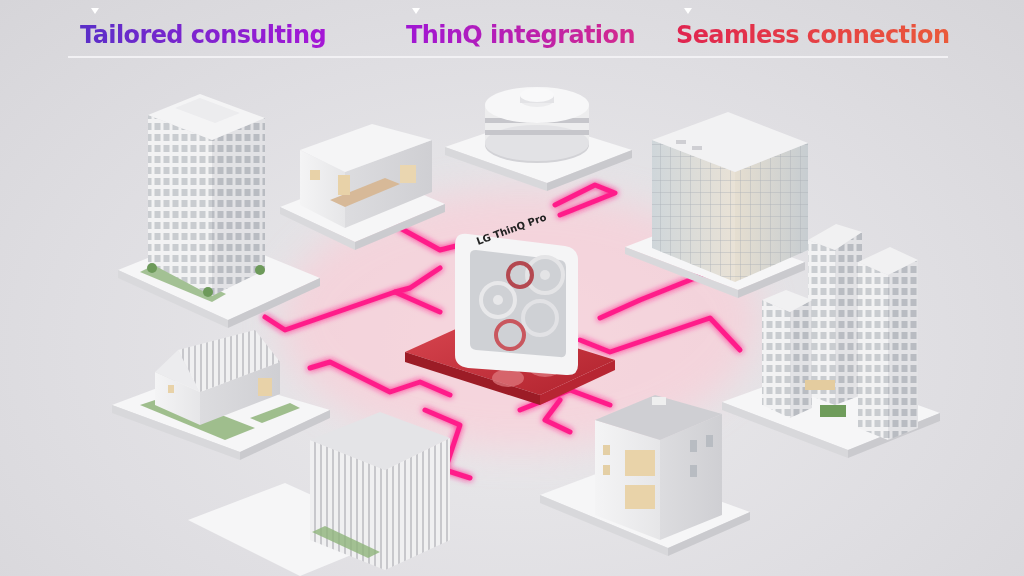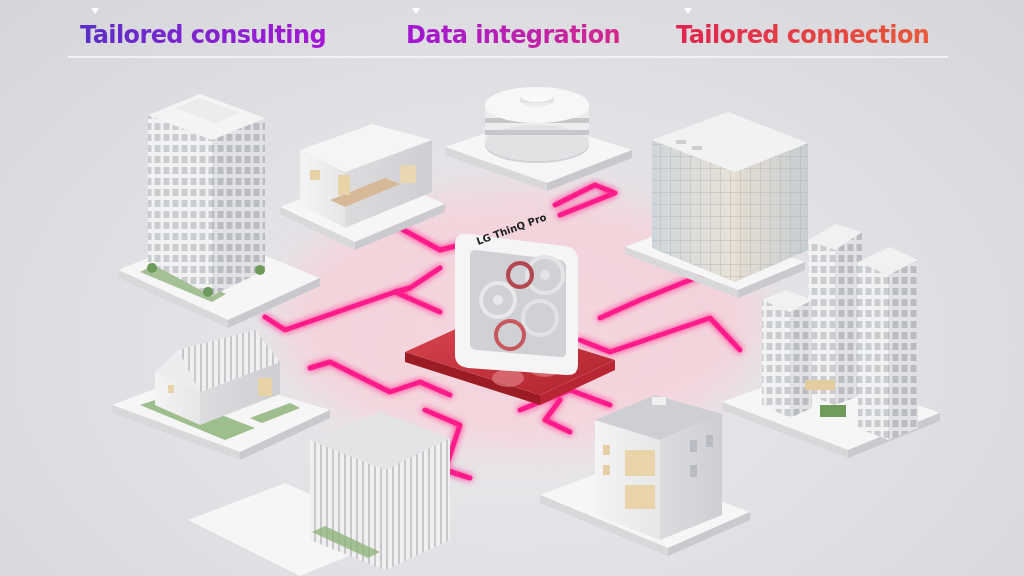--- a/index.html
+++ b/index.html
@@ -29,25 +29,25 @@
 </head>
 <body>
 
 <div class="tabs">
   <div class="tab tab-1" style="left:0px;">
     <span class="marker" style="left:11px;"></span>
     <span class="label">Tailored consulting</span>
   </div>
   <div class="tab tab-2" style="left:326px;">
     <span class="marker" style="left:6px;"></span>
-    <span class="label">Data integration</span>
+    <span class="label">ThinQ integration</span>
   </div>
   <div class="tab tab-3" style="left:596px;">
     <span class="marker" style="left:8px;"></span>
-    <span class="label">Tailored connection</span>
+    <span class="label">Seamless connection</span>
   </div>
 </div>
 <div class="underline"></div>
 
 <svg class="scene" viewBox="0 0 1024 576" xmlns="http://www.w3.org/2000/svg">
   <defs>
     <filter id="glow" x="-20%" y="-20%" width="140%" height="140%">
       <feGaussianBlur stdDeviation="3" result="b"></feGaussianBlur>
       <feMerge>
           <feMergeNode in="b"></feMergeNode>

